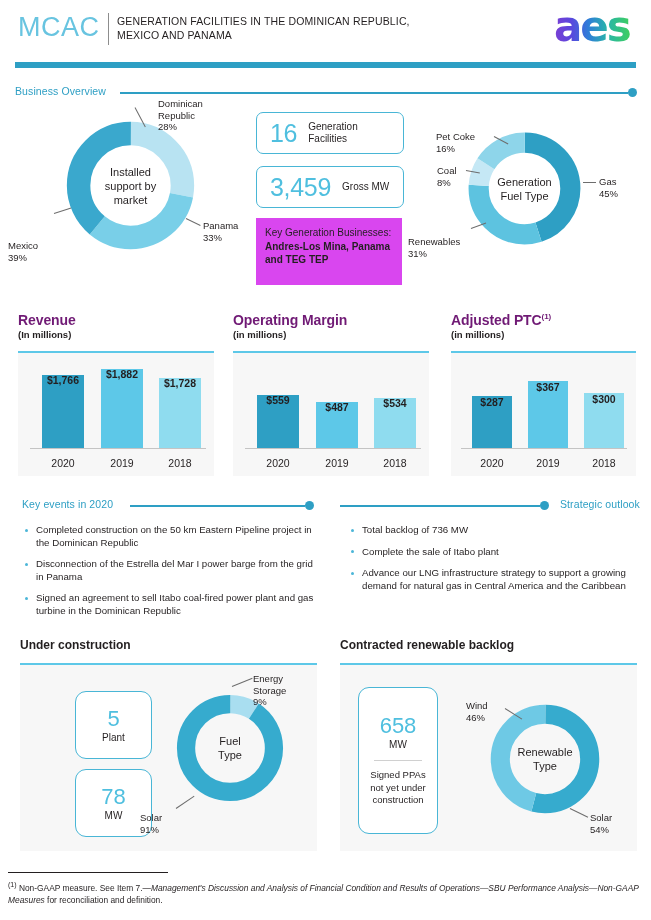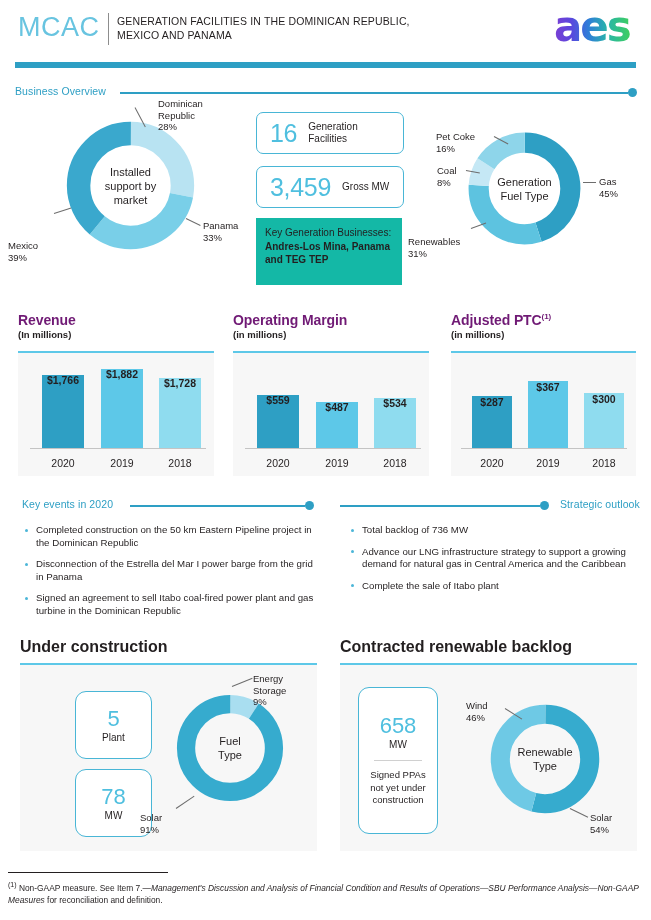--- a/index.html
+++ b/index.html
@@ -125,21 +125,21 @@
     padding-left: 13px;
   }
   .stat-lbl {
     font-size: 10px;
     line-height: 12.5px;
     color: #231f20;
     padding-left: 11px;
   }
   .keybox {
     position: absolute;
-    background: #14b8a6;
+    background: #d946ef;
     font-size: 10px;
     line-height: 13.5px;
     padding: 8px 9px 19px 9px;
     box-sizing: border-box;
     color: #231f20;
   }
   .keybox b { font-weight: bold; }
 
   
   .chart-panel { position: absolute; }
@@ -200,21 +200,21 @@
     position: absolute;
     left: 3px; top: 4.5px;
     width: 3px; height: 3px;
     background: #4cb6d8;
     border-radius: 50%;
   }
 
   
   .bp-title {
     position: absolute;
-    font-size: 16px;
+    font-size: 12px;
     font-weight: bold;
     color: #231f20;
   }
   .bp-body {
     position: absolute;
     background: #f7f7f7;
     border-top: 2px solid #5dc8e8;
     box-sizing: border-box;
   }
   .rbox {
@@ -428,22 +428,22 @@
   <div class="bullet-row">Completed construction on the 50 km Eastern Pipeline project in the Dominican Republic</div>
   <div class="bullet-row">Disconnection of the Estrella del Mar I power barge from the grid in Panama</div>
   <div class="bullet-row">Signed an agreement to sell Itabo coal-fired power plant and gas turbine in the Dominican Republic</div>
 </div>
 
 <div class="sec-line" style="left:340px; top:505px; width:200px;"></div>
 <div class="sec-dot" style="left:540px; top:501px;"></div>
 <div class="sec-head" style="left:560px; top:498px;">Strategic outlook</div>
 <div class="bullets" style="left:348px; top:524px; width:295px;">
   <div class="bullet-row">Total backlog of 736 MW</div>
+  <div class="bullet-row">Complete the sale of Itabo plant</div>
   <div class="bullet-row">Advance our LNG infrastructure strategy to support a growing demand for natural gas in Central America and the Caribbean</div>
-  <div class="bullet-row">Complete the sale of Itabo plant</div>
 </div>
 
 <div class="bp-title" style="left:20px; top:638px;">Under construction</div>
 <div class="bp-body" style="left:20px; top:663px; width:297px; height:188px;">
   <div class="rbox" style="position:absolute; left:55px; top:26px; width:75px; height:66px;">
     <div class="rbox-num">5</div>
     <div class="rbox-lbl">Plant</div>
   </div>
   <div class="rbox" style="position:absolute; left:55px; top:104px; width:75px; height:66px;">
     <div class="rbox-num">78</div>

